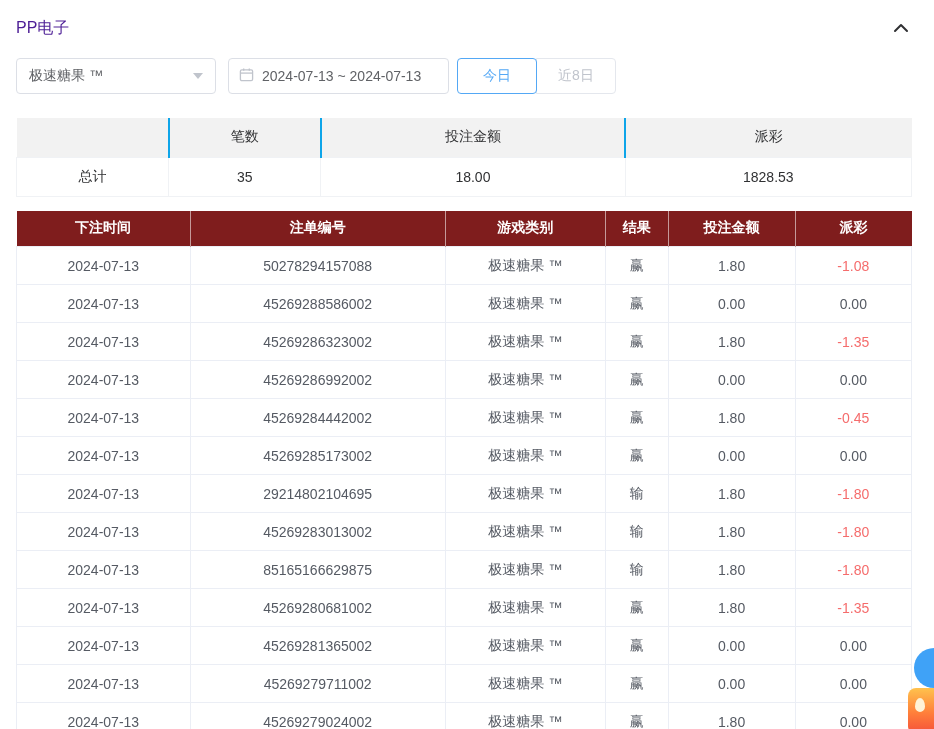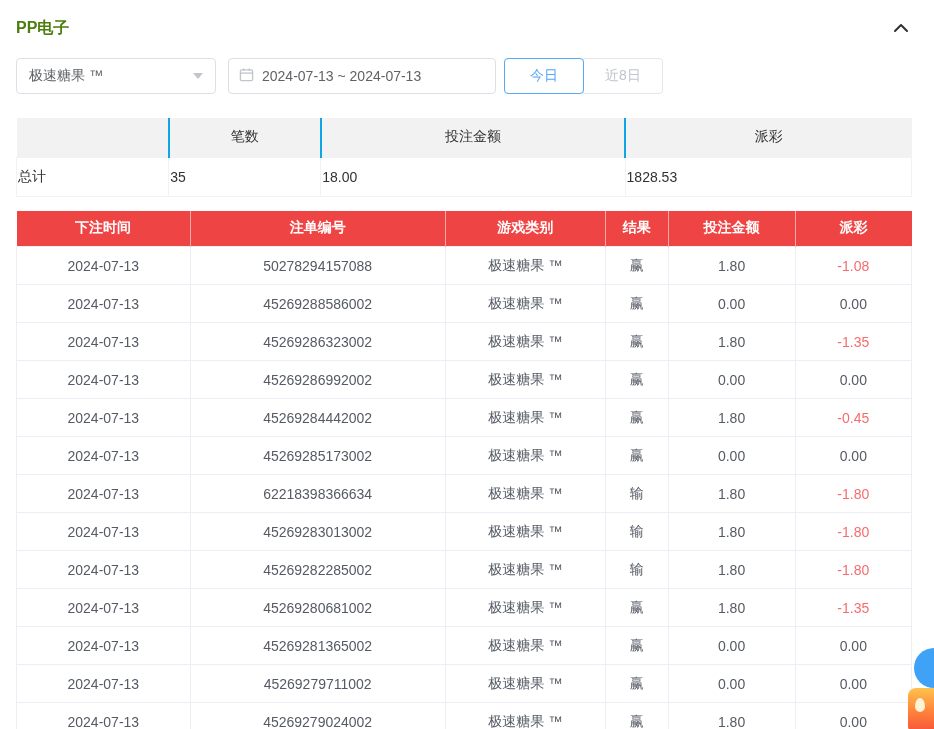--- a/index.html
+++ b/index.html
@@ -7,33 +7,33 @@
   body {
     width: 934px; height: 729px; overflow: hidden; position: relative;
     background: #fff; color: #303133;
     font-family: "Liberation Sans", "DejaVu Sans", sans-serif;
     font-size: 14px;
   }
   .page { padding: 12px 22px 0 16px; }
 
   
   .header-row { display: flex; justify-content: space-between; align-items: center; height: 32px; }
-  .page-title { font-size: 16px; font-weight: bold; color: #4d7c0f; }
+  .page-title { font-size: 16px; font-weight: normal; color: #4c1d95; }
   .collapse-btn { background: none; border: none; padding: 2px; cursor: pointer; line-height: 0; }
 
   
   .filter-row { display: flex; align-items: center; margin-top: 14px; height: 36px; }
   .select-box {
     width: 200px; height: 36px; border: 1px solid #dcdfe6; border-radius: 4px;
     display: flex; align-items: center; justify-content: space-between;
     padding: 0 12px; color: #606266; cursor: pointer; background: #fff;
   }
   .caret-down { width: 0; height: 0; border-left: 5px solid transparent; border-right: 5px solid transparent; border-top: 6px solid #c0c4cc; }
   .date-box {
-    width: 268px; height: 36px; border: 1px solid #dcdfe6; border-radius: 4px;
+    width: 221px; height: 36px; border: 1px solid #dcdfe6; border-radius: 4px;
     display: flex; align-items: center; gap: 8px; padding: 0 10px;
     margin-left: 12px; color: #606266; cursor: pointer; background: #fff;
   }
   .quick-group { display: flex; margin-left: 8px; }
   .quick-btn {
     width: 80px; height: 36px; background: #fff; border: 1px solid #e4e7ed;
     color: #c0c4cc; font-size: 14px; cursor: pointer; margin-left: -1px;
     font-family: inherit; position: relative;
   }
   .quick-btn:first-child { border-radius: 4px 0 0 4px; margin-left: 0; }
@@ -45,28 +45,28 @@
   }
 
   
   .summary-table { width: 100%; border-collapse: collapse; table-layout: fixed; margin-top: 24px; }
   .summary-table th {
     background: #f2f2f2; height: 39px; font-weight: normal; color: #303133;
     border-right: 2px solid #0ea5e9; text-align: center;
   }
   .summary-table th:last-child { border-right: none; }
   .summary-table td {
-    height: 39px; text-align: left; color: #303133;
+    height: 39px; text-align: center; color: #303133;
     border: 1px solid #f0f2f5; background: #fff;
   }
 
   
   .bet-table { width: 100%; border-collapse: collapse; table-layout: fixed; margin-top: 14px; }
   .bet-table th {
-    background: #ef4444; color: #fff; height: 36px; font-weight: bold;
+    background: #7f1d1d; color: #fff; height: 36px; font-weight: bold;
     border-right: 1px solid rgba(255,255,255,.55); text-align: center;
   }
   .bet-table th:last-child { border-right: none; }
   .bet-table td {
     height: 38px; text-align: center; color: #555a63;
     border: 1px solid #ebeef5; background: #fff;
   }
   .bet-table td.neg { color: #f56c6c; }
 
   
@@ -213,37 +213,37 @@
         <tr>
           <td>2024-07-13</td>
           <td>45269285173002</td>
           <td>极速糖果 ™</td>
           <td>赢</td>
           <td>0.00</td>
           <td>0.00</td>
         </tr>
         <tr>
           <td>2024-07-13</td>
-          <td>62218398366634</td>
+          <td>29214802104695</td>
           <td>极速糖果 ™</td>
           <td>输</td>
           <td>1.80</td>
           <td class="neg">-1.80</td>
         </tr>
         <tr>
           <td>2024-07-13</td>
           <td>45269283013002</td>
           <td>极速糖果 ™</td>
           <td>输</td>
           <td>1.80</td>
           <td class="neg">-1.80</td>
         </tr>
         <tr>
           <td>2024-07-13</td>
-          <td>45269282285002</td>
+          <td>85165166629875</td>
           <td>极速糖果 ™</td>
           <td>输</td>
           <td>1.80</td>
           <td class="neg">-1.80</td>
         </tr>
         <tr>
           <td>2024-07-13</td>
           <td>45269280681002</td>
           <td>极速糖果 ™</td>
           <td>赢</td>

